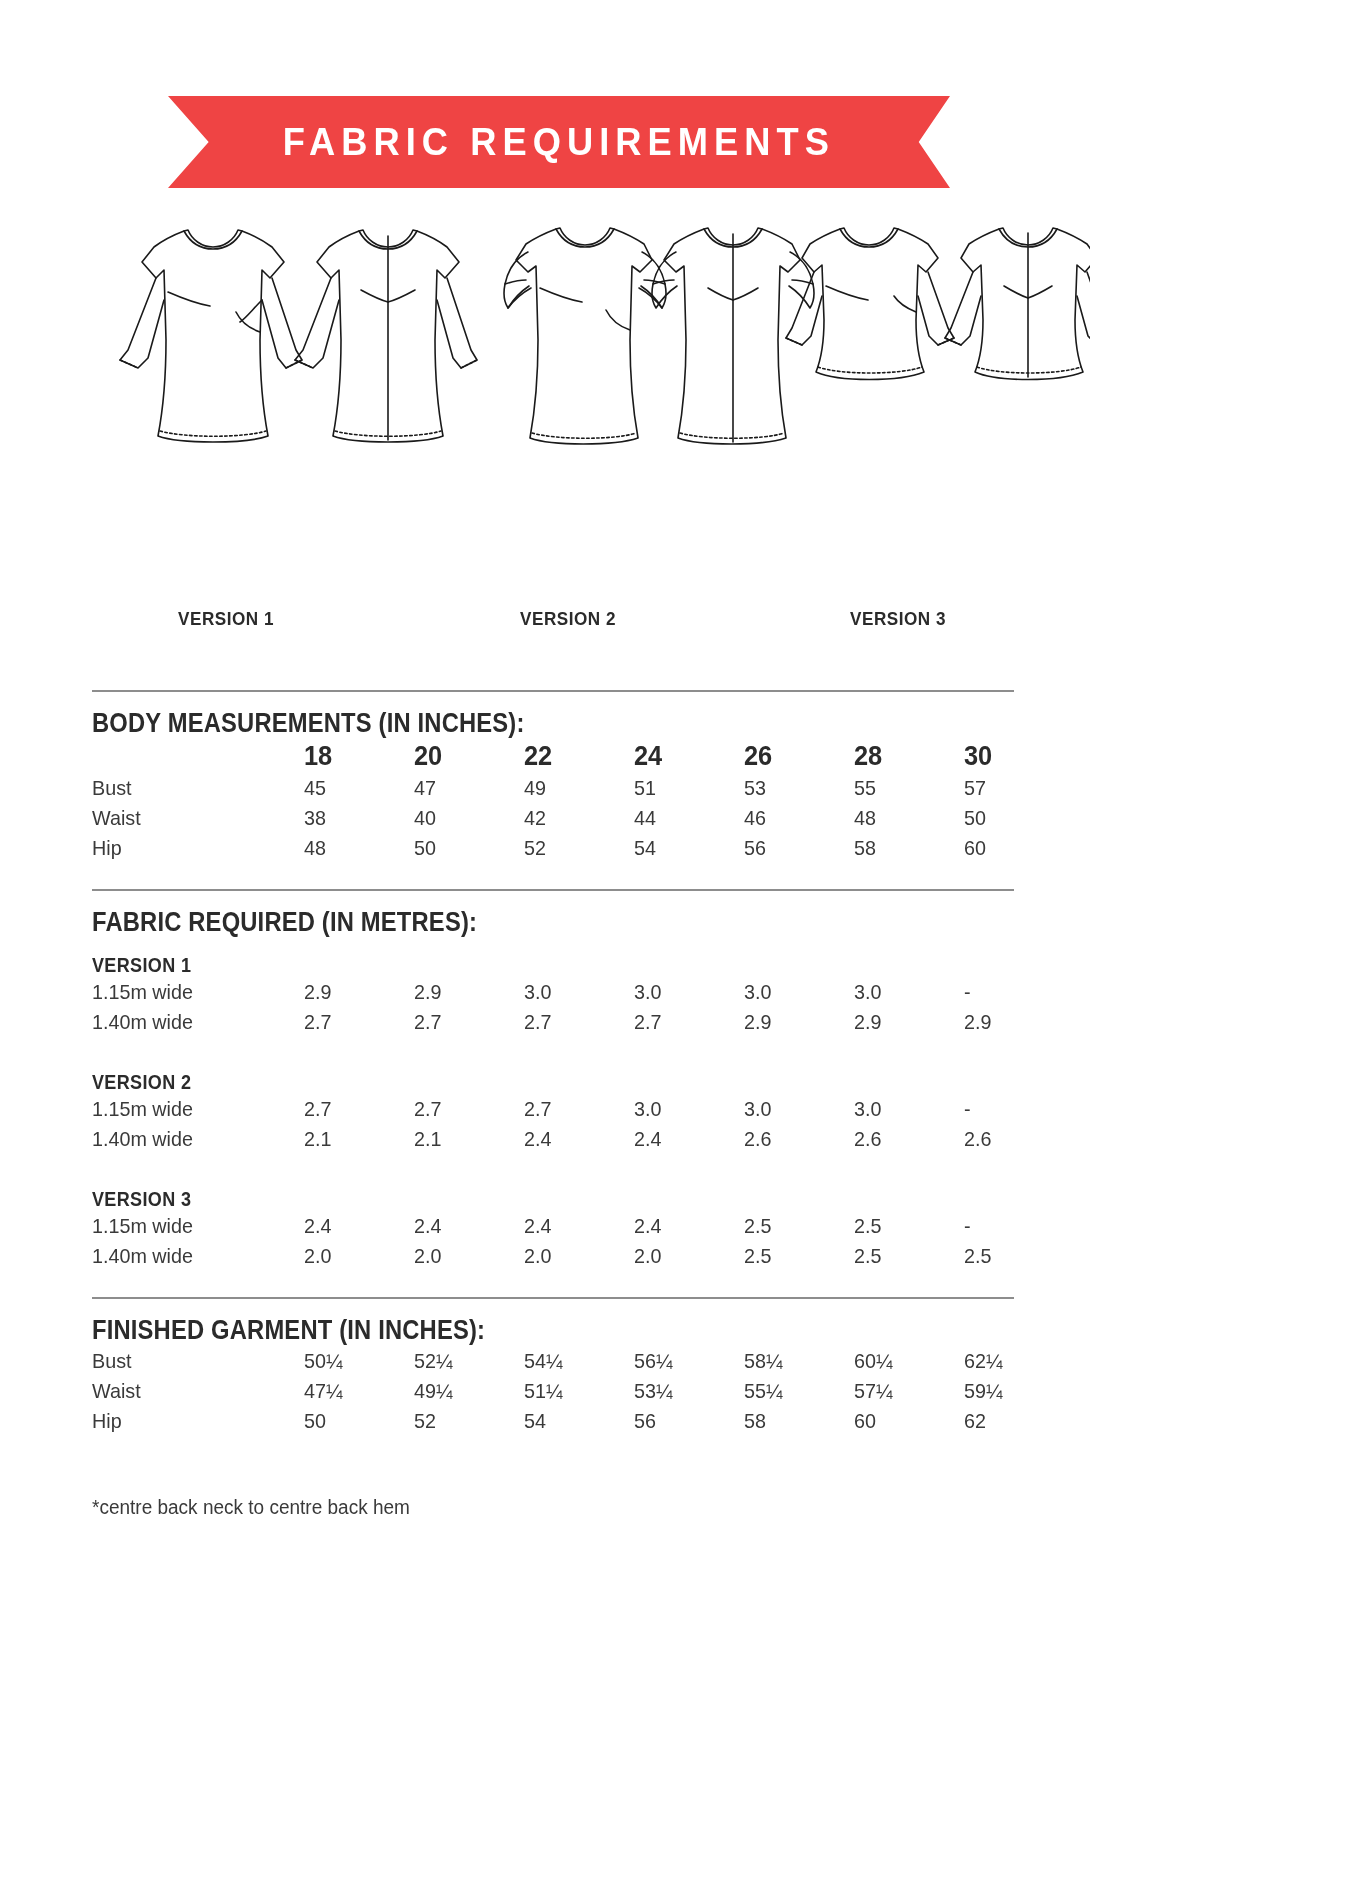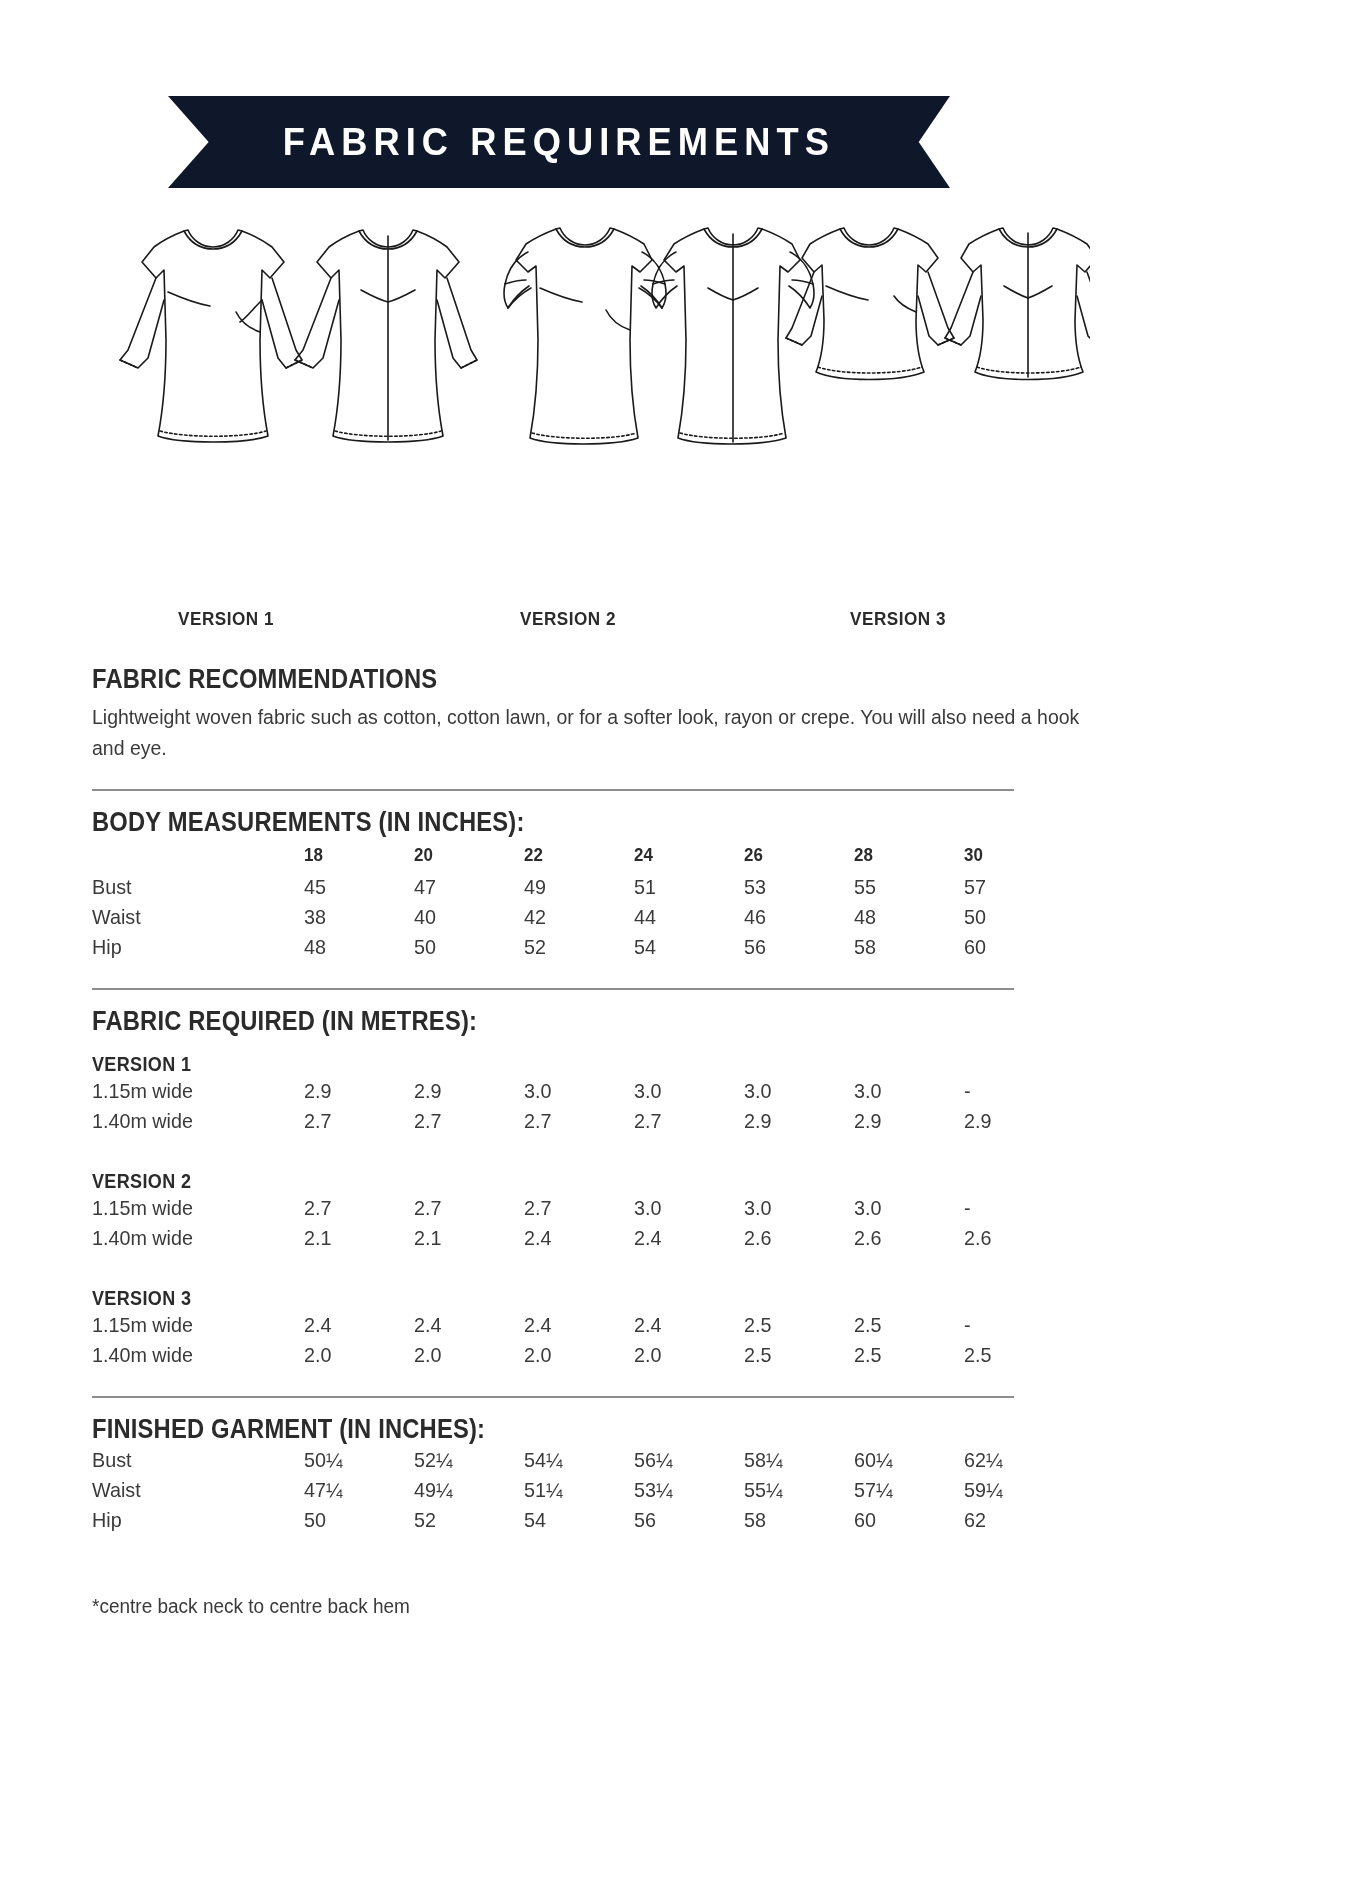--- a/index.html
+++ b/index.html
@@ -20,21 +20,21 @@
   .banner-wrap {
     position: absolute;
     left: 168px;
     top: 96px;
     width: 782px;
     height: 92px;
   }
   .banner-shape {
     width: 100%;
     height: 100%;
-    background: #0f172a;
+    background: #ef4444;
     -webkit-clip-path: polygon(0 0, 100% 0, 100% 100%, 0 100%, 6.2% 50%);
     clip-path: polygon(0 0, 100% 0, 96% 50%, 100% 100%, 0 100%, 5.2% 50%);
     display: flex;
     align-items: center;
     justify-content: center;
   }
   .banner-title {
     color: #ffffff;
     font-size: 39px;
     font-weight: 700;
@@ -123,21 +123,21 @@
     vertical-align: baseline;
     font-weight: 400;
     font-size: 21px;
     line-height: 30px;
     color: #3a3a3a;
   }
   table.grid col.lbl { width: 212px; }
   table.grid col.c   { width: 110px; }
   .cellpad { transform: scaleX(0.94); transform-origin: left center; display: inline-block; white-space: nowrap; }
   th .cellpad { font-weight: 700; color: #2b2b2b; }
-  table.grid thead th { font-size: 18px; line-height: 34px; }
+  table.grid thead th { font-size: 27px; line-height: 34px; }
 
   .sub-head {
     font-size: 20px;
     font-weight: 700;
     letter-spacing: 0.4px;
     color: #2b2b2b;
     transform: scaleX(0.9);
     transform-origin: left center;
     white-space: nowrap;
   }
@@ -264,24 +264,20 @@
 </div>
 
 <div class="version-labels">
   <span class="vlabel v1">VERSION 1</span>
   <span class="vlabel v2">VERSION 2</span>
   <span class="vlabel v3">VERSION 3</span>
 </div>
 
 <div class="content">
 
-  <div>
-    <h2 class="sec-head">FABRIC RECOMMENDATIONS</h2>
-    <p class="body-copy">Lightweight woven fabric such as cotton, cotton lawn, or for a softer look, rayon or crepe. You will also need a hook and eye.</p>
-  </div>
 
   <div class="spacer-md"></div>
   <div class="rule"></div>
   <div class="spacer-sm"></div>
 
   <div>
     <h2 class="sec-head">BODY MEASUREMENTS (IN INCHES):</h2>
     <table class="grid">
       <colgroup>
         <col class="lbl">

